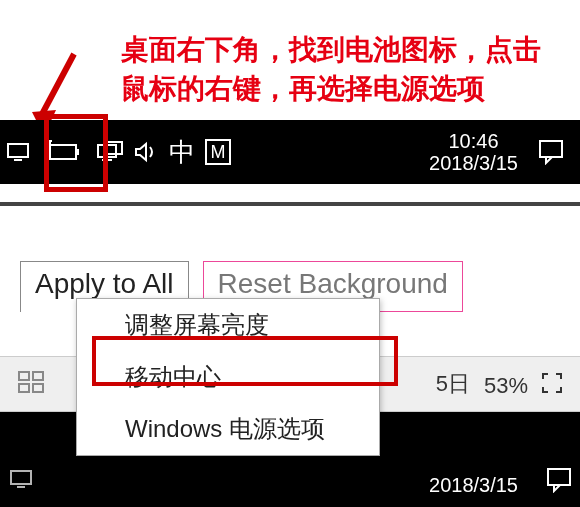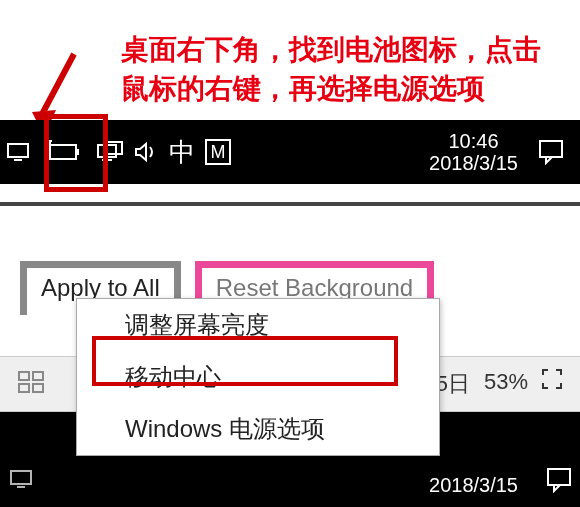--- a/index.html
+++ b/index.html
@@ -75,32 +75,32 @@
     border-top: 4px solid #444;
   }
   .btn-row {
     position: absolute;
     top: 55px;
     left: 20px;
     display: flex;
     gap: 14px;
   }
   .btn {
-    border: 7px solid #ec4899;
+    border: 1px solid #ec4899;
     padding: 6px 14px;
-    font-size: 24px;
+    font-size: 28px;
     color: #777;
     background: #fff;
   }
   .btn.primary { color: #222; border-color: #888; border-bottom-width: 0; padding-bottom: 12px;}
   .context-menu {
     position: absolute;
     top: 92px;
     left: 76px;
-    width: 364px;
+    width: 304px;
     background: #fff;
     border: 1px solid #aaa;
     box-shadow: 1px 2px 6px rgba(0,0,0,.25);
   }
   .menu-item {
     padding: 10px 16px 10px 48px;
     font-size: 24px;
     color: #222;
     position: relative;
   }
@@ -117,21 +117,21 @@
     border-bottom: 1px solid #ccc;
     display: flex;
     align-items: center;
     z-index: -1;
   }
   .toolbar-bg .left-icon { margin-left: 18px; color: #888; }
   .toolbar-bg .right {
     margin-left: auto;
     margin-right: 18px;
     display: flex;
-    align-items: flex-start;
+    align-items: flex-end;
     gap: 14px;
     font-size: 22px;
     color: #333;
   }
 
   .taskbar2 {
     position: absolute;
     top: 205px;
     left: 0;
     width: 580px;

